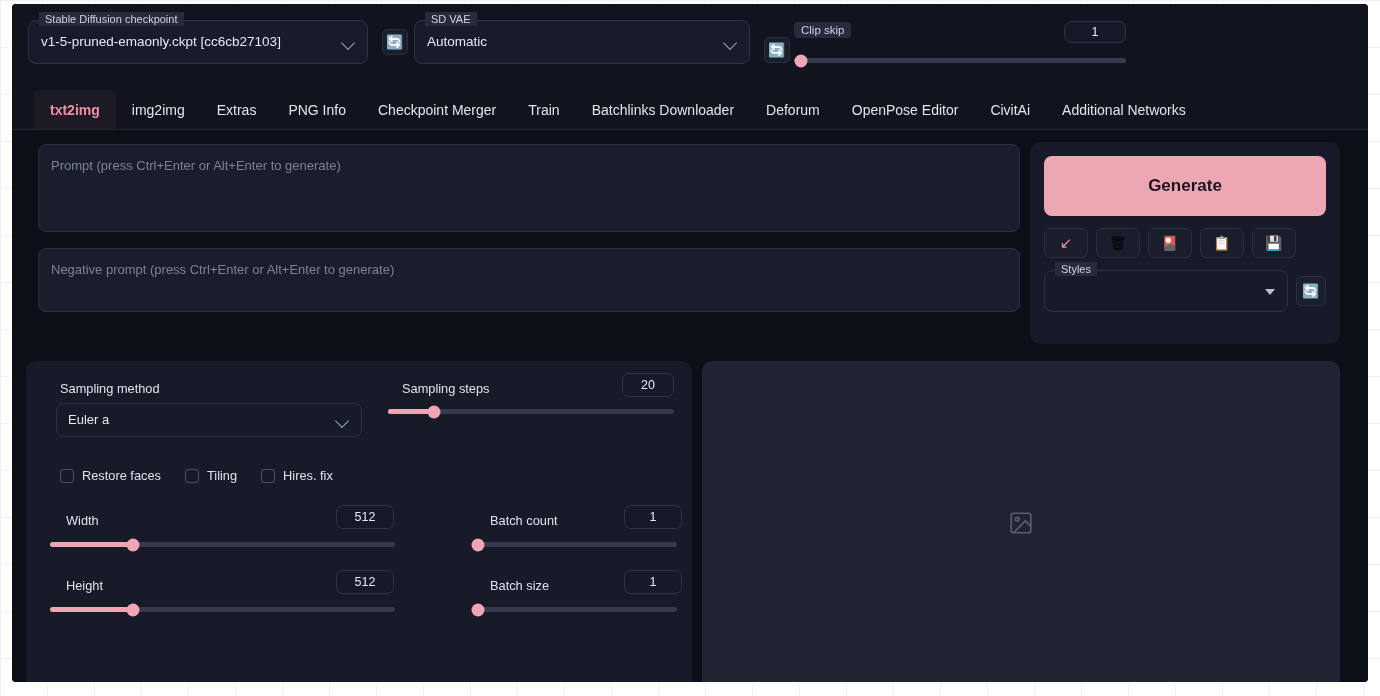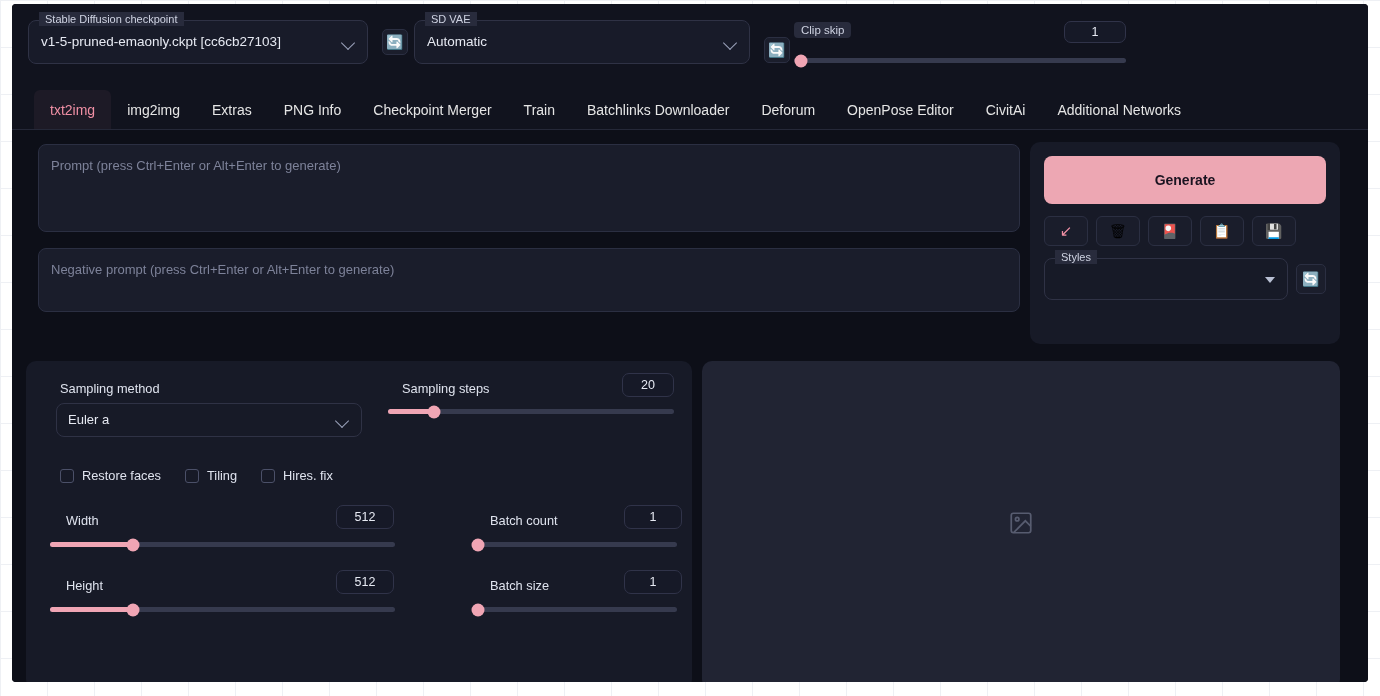--- a/index.html
+++ b/index.html
@@ -143,20 +143,21 @@
     padding: 0 16px;
     color: #e5e5e5;
     font-size: 14px;
     cursor: pointer;
     white-space: nowrap;
   }
   .tab.active {
     background: #1d1a26;
     color: #ef8fa4;
     border-radius: 6px 6px 0 0;
+    font-weight: bold;
   }
 
   
   .body { position: relative; background: #0d0f18; height: 559px; }
 
   .promptcol { position: absolute; left: 26px; top: 14px; width: 982px; }
   .textarea {
     background: #1a1d2b;
     border: 1px solid #2b2f42;
     border-radius: 8px;
@@ -168,25 +169,25 @@
   .textarea.second { margin-top: 16px; height: 64px; }
 
   .genpanel {
     position: absolute; left: 1018px; top: 12px;
     width: 310px; height: 202px;
     background: #171a27;
     border-radius: 10px;
     padding: 14px;
   }
   .generate {
-    height: 48px;
+    height: 60px;
     background: #eda7b3;
     border-radius: 8px;
     color: #1a1320;
-    font-size: 14px; font-weight: bold;
+    font-size: 17px; font-weight: bold;
     display: flex; align-items: center; justify-content: center;
     cursor: pointer;
   }
   .iconrow { display: flex; gap: 8px; margin-top: 12px; }
   .icon-btn {
     width: 44px; height: 30px;
     background: #1a1d2b;
     border: 1px solid #2b2f42;
     border-radius: 6px;
     display: flex; align-items: center; justify-content: center;

